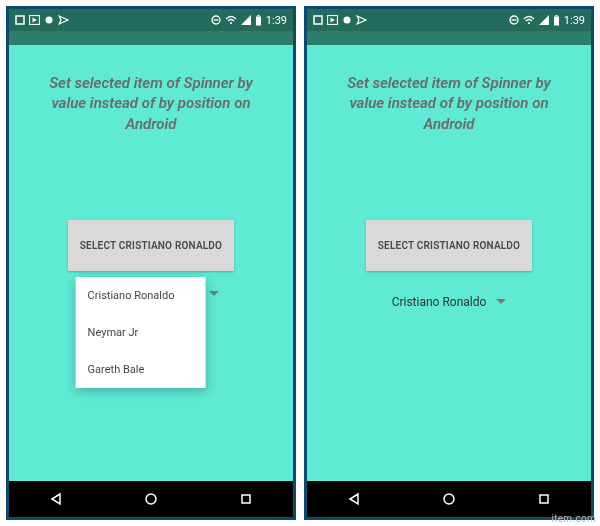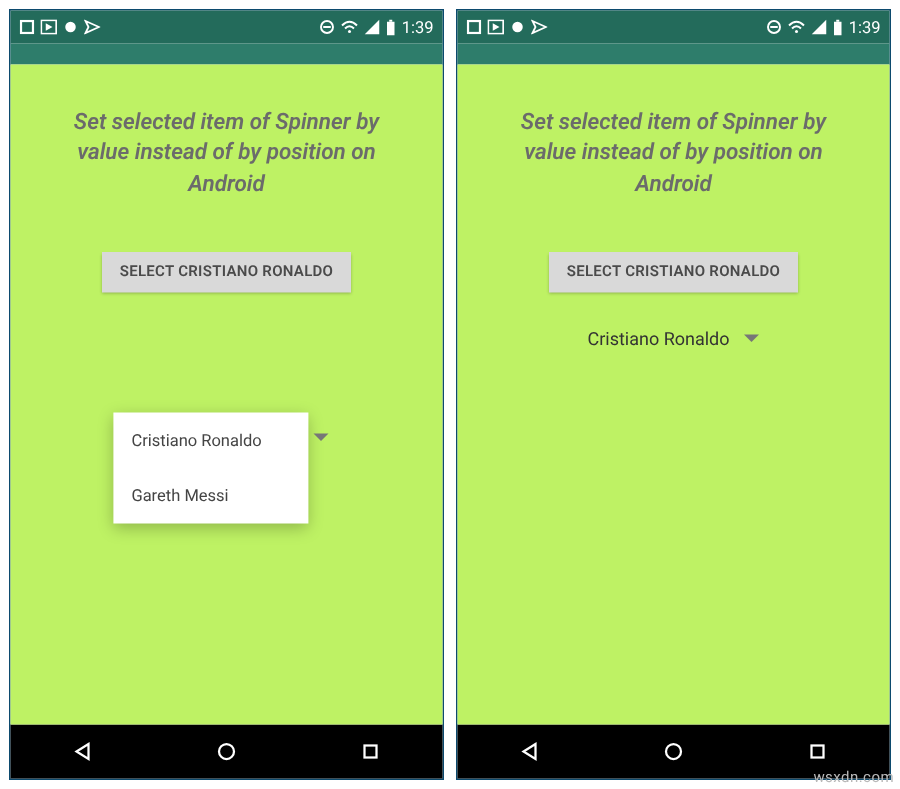--- a/index.html
+++ b/index.html
@@ -8,21 +8,21 @@
       font-family: Roboto, Arial, sans-serif;
       width: 600px;
       height: 526px;
       position: relative;
       display: flex;
       gap: 8px;
       padding: 6px;
     }
     .device {
       flex: 1;
-      border: 1px solid #0c4a6e;
+      border: 3px solid #0c4a6e;
       display: flex;
       flex-direction: column;
       background: #fafafa;
       position: relative;
     }
     .status-bar {
       background: #236b5b;
       height: 22px;
       display: flex;
       align-items: center;
@@ -36,43 +36,43 @@
       align-items: center;
       gap: 4px;
     }
     .status-left svg, .status-right svg { display:block; }
     .app-bar {
       background: #2e7d6b;
       height: 14px;
     }
     .content {
       flex: 1;
-      background: #bef264;
+      background: #5eead4;
       padding: 28px 14px 0 14px;
       text-align: center;
       position: relative;
     }
     .title {
       font-style: italic;
       font-weight: 600;
       color: #6b6b6b;
       font-size: 15px;
       line-height: 1.35;
       max-width: 240px;
       margin: 0 auto;
     }
     .btn {
       display: inline-block;
       background: #d9d9d9;
       color: #4a4a4a;
       font-size: 10px;
       font-weight: 600;
       letter-spacing: .2px;
-      padding: 8px 12px;
-      margin-top: 36px;
+      padding: 20px 12px;
+      margin-top: 86px;
       box-shadow: 0 1px 2px rgba(0,0,0,0.25);
       cursor: pointer;
       user-select: none;
     }
     .spinner-row {
       margin-top: 24px;
       display: flex;
       align-items: center;
       justify-content: center;
       gap: 10px;
@@ -184,21 +184,22 @@
       <span class="clock">1:39</span>
     </div>
   </div>
   <div class="app-bar"></div>
   <div class="content">
     <div class="title">Set selected item of Spinner by value instead of by position on Android</div>
     <div class="btn">SELECT CRISTIANO RONALDO</div>
 
     <div class="dropdown">
       <div class="dropdown-item">Cristiano Ronaldo</div>
-      <div class="dropdown-item">Gareth Messi</div>
+      <div class="dropdown-item">Neymar Jr</div>
+      <div class="dropdown-item">Gareth Bale</div>
     </div>
     <div class="dropdown-caret"></div>
   </div>
   <div class="nav-bar">
     <span class="nav-btn">
         <svg width="14" height="14">
           <polygon points="11,2 3,7 11,12" fill="none" stroke="#fff" stroke-width="1.5"></polygon>
         </svg>
       </span>
     <span class="nav-btn">
@@ -289,13 +290,13 @@
         </svg>
       </span>
     <span class="nav-btn">
         <svg width="14" height="14">
           <rect x="3" y="3" width="8" height="8" fill="none" stroke="#fff" stroke-width="1.5"></rect>
         </svg>
       </span>
   </div>
 </div>
 
-<div class="watermark">wsxdn.com</div>
+<div class="watermark">item.com</div>
 
 </body></html>

